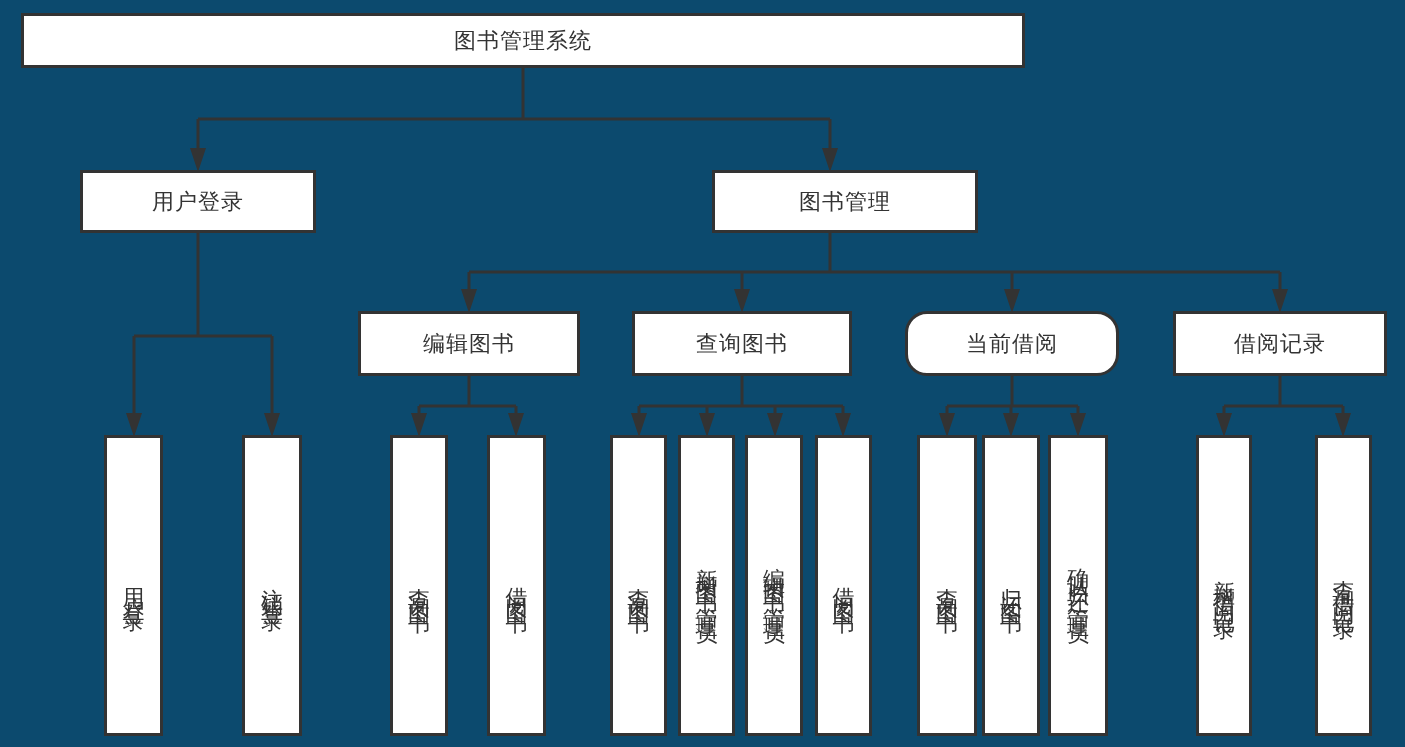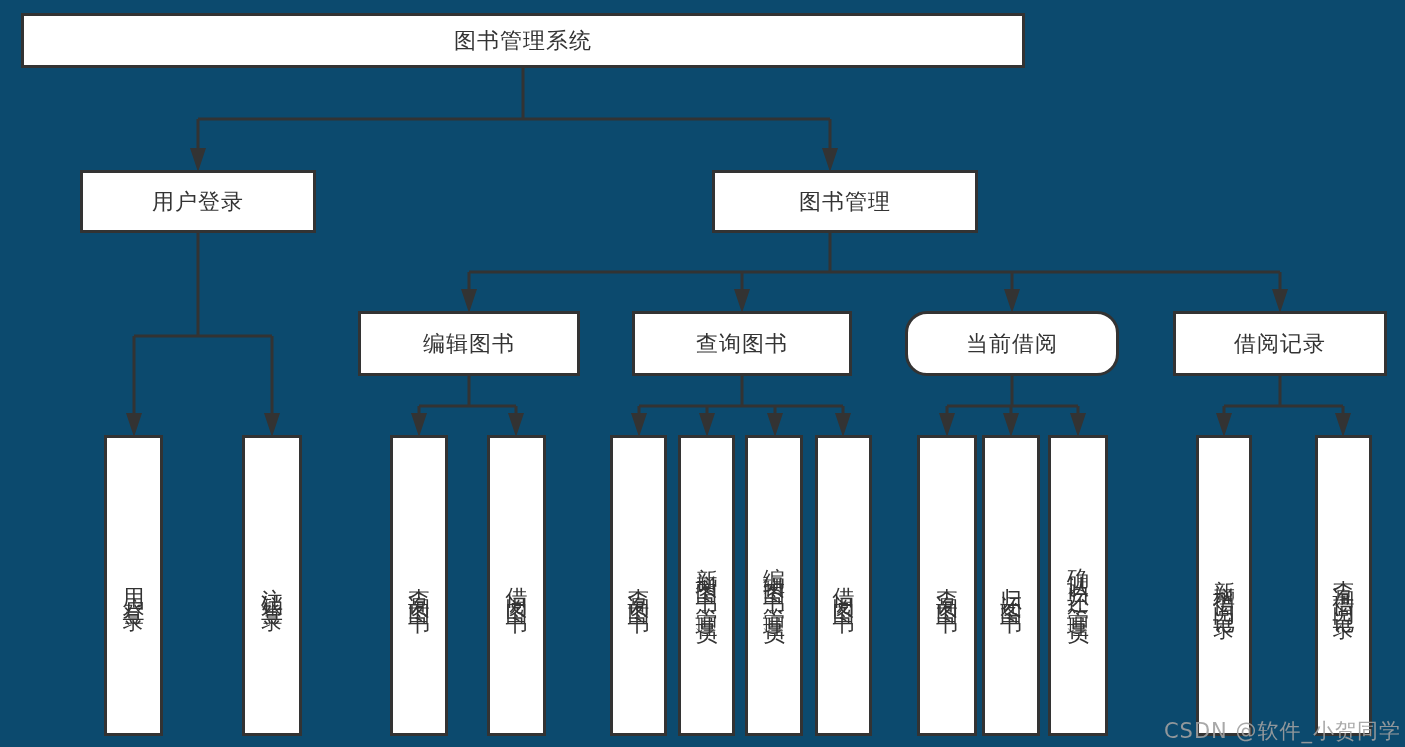--- a/index.html
+++ b/index.html
@@ -141,15 +141,14 @@
     <span class="vtext">确认归还（管理员）</span>
   </div>
 
   <div class="leaf" style="left:1196px; width:56px;">
     <span class="vtext">新增借阅记录</span>
   </div>
   <div class="leaf" style="left:1315px; width:57px;">
     <span class="vtext">查询借阅记录</span>
   </div>
 
-  <div class="watermark">CSDN @软件_小贺同学</div>
 
 </div>
 
 </body></html>

